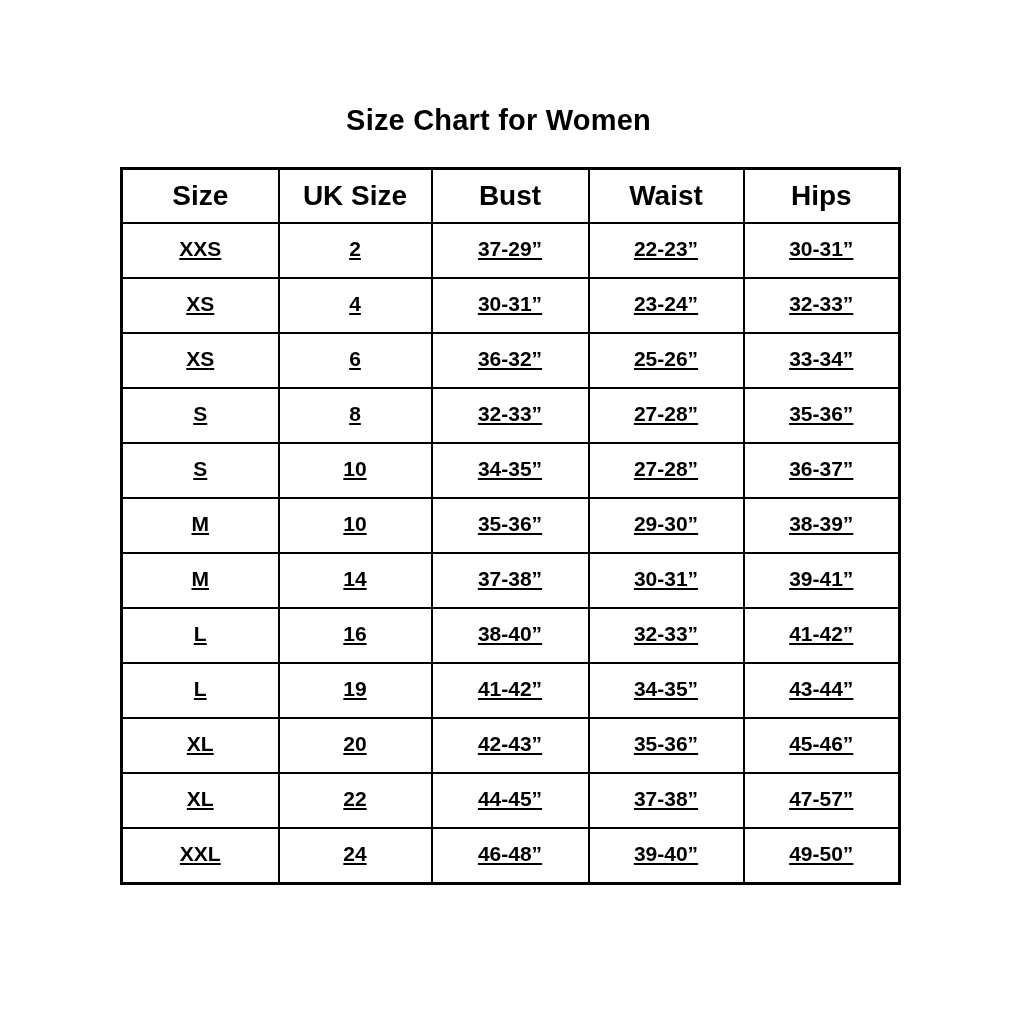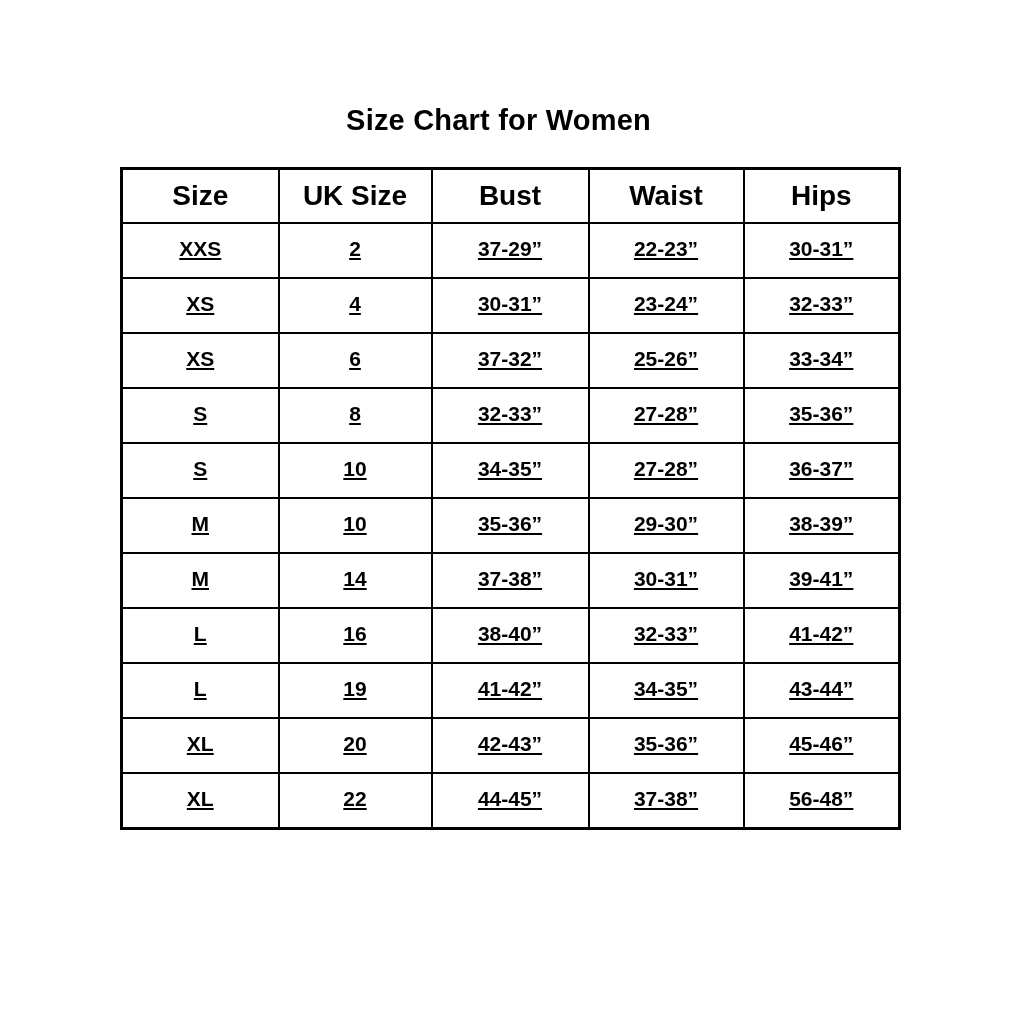--- a/index.html
+++ b/index.html
@@ -95,21 +95,21 @@
         <tr>
           <td>XS</td>
           <td>4</td>
           <td>30-31”</td>
           <td>23-24”</td>
           <td>32-33”</td>
         </tr>
         <tr>
           <td>XS</td>
           <td>6</td>
-          <td>37-32”</td>
+          <td>36-32”</td>
           <td>25-26”</td>
           <td>33-34”</td>
         </tr>
         <tr>
           <td>S</td>
           <td>8</td>
           <td>32-33”</td>
           <td>27-28”</td>
           <td>35-36”</td>
         </tr>
@@ -153,17 +153,24 @@
           <td>20</td>
           <td>42-43”</td>
           <td>35-36”</td>
           <td>45-46”</td>
         </tr>
         <tr>
           <td>XL</td>
           <td>22</td>
           <td>44-45”</td>
           <td>37-38”</td>
-          <td>56-48”</td>
+          <td>47-57”</td>
+        </tr>
+        <tr>
+          <td>XXL</td>
+          <td>24</td>
+          <td>46-48”</td>
+          <td>39-40”</td>
+          <td>49-50”</td>
         </tr>
       </tbody>
   </table>
 </div>
 
 </body></html>

